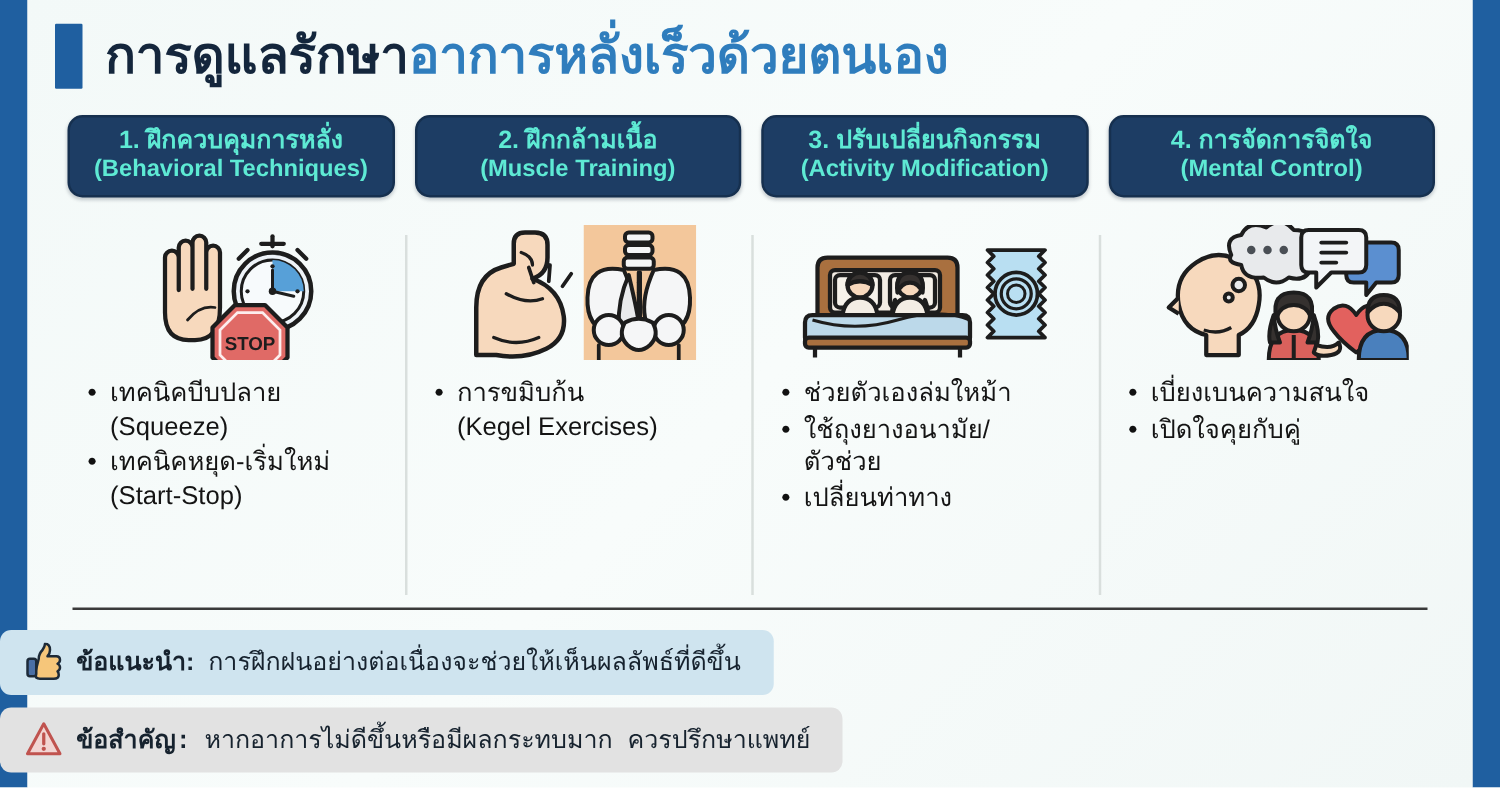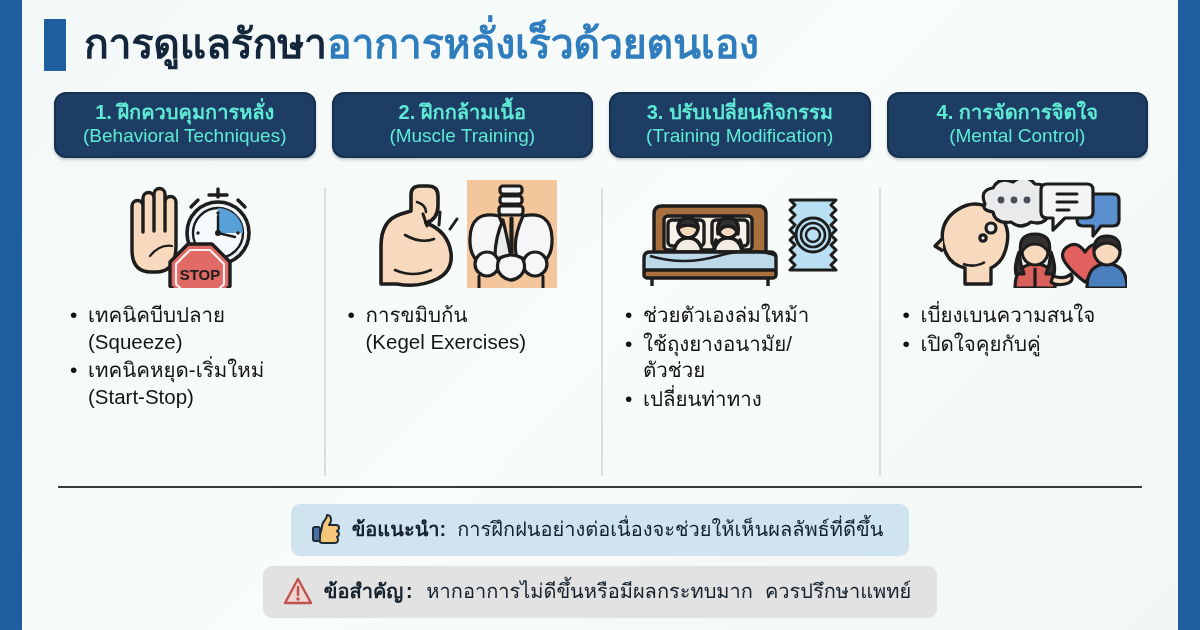--- a/index.html
+++ b/index.html
@@ -38,40 +38,40 @@
   }
 
   .hdr {
     width:100%; max-width:262px; min-height:66px;
     background:#1d3d64; border:2px solid #16304f; border-radius:12px;
     color:#5eead4; display:flex; flex-direction:column; align-items:center; justify-content:center;
     padding:6px 6px 8px; text-align:center; line-height:1.16;
     box-shadow:0 2px 3px rgba(10,25,45,.22);
   }
   .hdr .th { font-size:20px; font-weight:700; white-space:nowrap; }
-  .hdr .en { font-size:19px; font-weight:400; white-space:nowrap; margin-top:1px; }
+  .hdr .en { font-size:19px; font-weight:700; white-space:nowrap; margin-top:1px; }
 
   .art { height:108px; margin-top:22px; display:flex; align-items:center; justify-content:center; gap:6px; }
   .art svg { display:block; }
 
   .bullets { margin-top:14px; width:100%; padding-left:14px; }
   .bullets li {
     list-style:none; position:relative; padding-left:20px;
     font-size:20.5px; color:#141414; line-height:1.30; margin-bottom:2px;
   }
   .bullets li::before {
     content:"•"; position:absolute; left:2px; top:-1px; font-size:21px; color:#111;
   }
   .bullets .sub { display:block; padding-left:0; }
 
   
   .hr { position:absolute; left:58px; right:58px; top:486px; height:2px; background:#3a3a3a; }
 
   
-  .notes { position:absolute; left:0; right:0; top:504px; display:flex; flex-direction:column; align-items:center; gap:10px; }
+  .notes { position:absolute; left:0; right:0; top:504px; display:flex; flex-direction:column; align-items:flex-start; gap:10px; }
   .note {
     display:flex; align-items:center; gap:11px;
     padding:9px 26px 11px 20px; border-radius:9px;
     font-size:20px; color:#16222e; white-space:nowrap;
   }
   .note.tip  { background:#cfe4ef; }
   .note.warn { background:#e2e2e2;font-family:Liberation Mono, monospace; }
   .note b { font-weight:700; }
   .note .txt { font-weight:400; }
   .note svg { display:block; flex:0 0 auto; }
@@ -199,21 +199,21 @@
         <li>
           <span>การขมิบก้น</span>
           <span class="sub">(Kegel Exercises)</span>
         </li>
       </ul>
     </div>
 
     <div class="col">
       <div class="hdr">
         <span class="th">3. ปรับเปลี่ยนกิจกรรม</span>
-        <span class="en">(Training Modification)</span>
+        <span class="en">(Activity Modification)</span>
       </div>
       <div class="art">
         <svg width="200" height="108" viewBox="0 0 200 108">
 
           <g stroke="#1d1d1d" stroke-width="3.4" stroke-linejoin="round">
             <path d="M14 96 V34 q0-8 8-8 h96 q8 0 8 8 v62" fill="#a9703f"></path>
             <rect x="24" y="36" width="88" height="34" rx="4" fill="#f3ede4"></rect>
             <rect x="28" y="40" width="36" height="26" rx="4" fill="#f6f2ea"></rect>
             <rect x="72" y="40" width="36" height="26" rx="4" fill="#f6f2ea"></rect>
 

